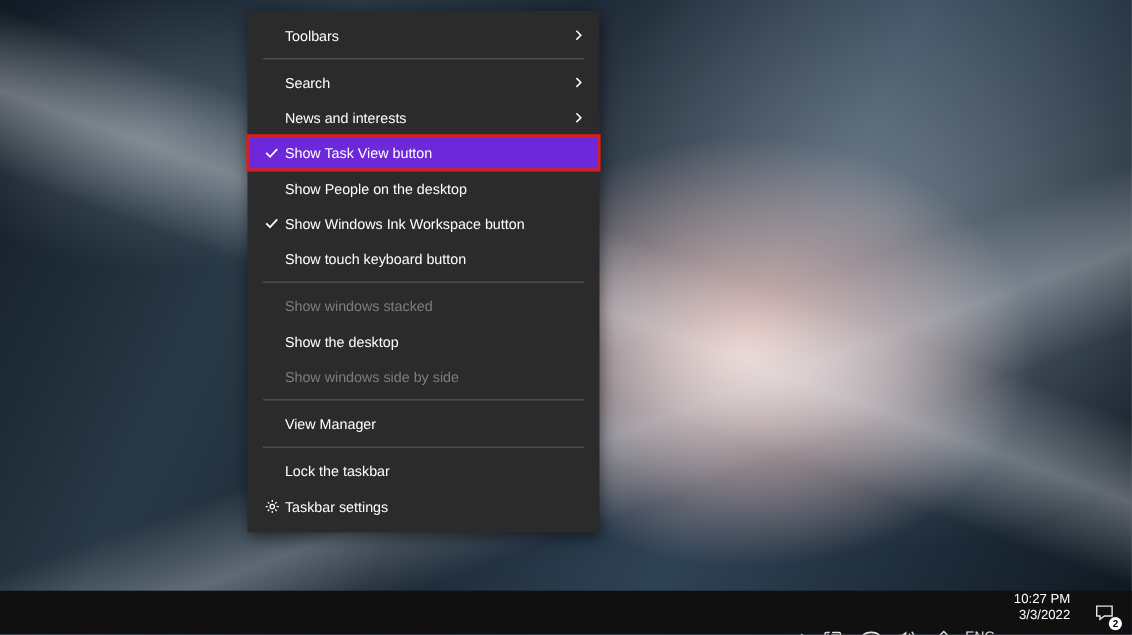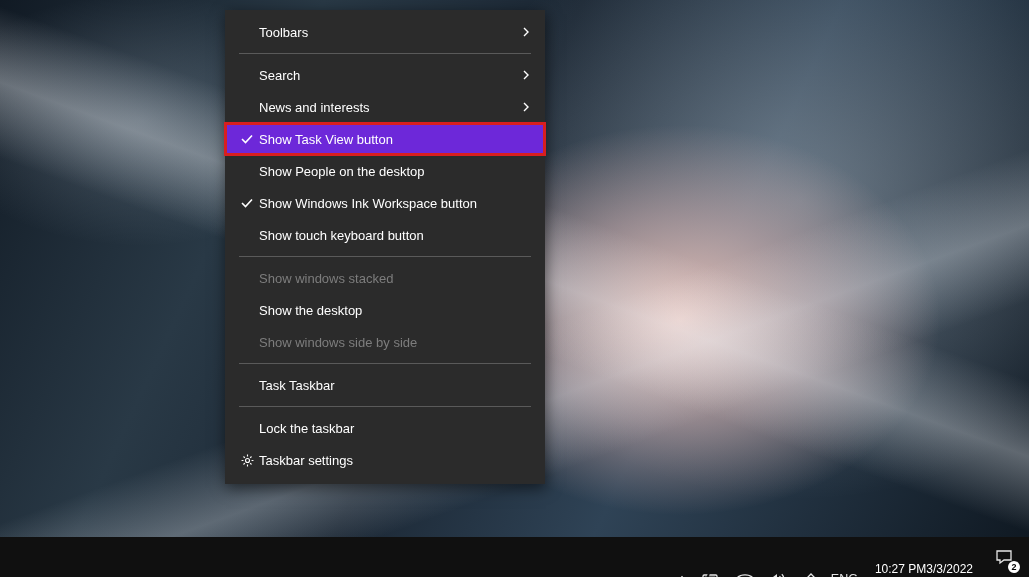--- a/index.html
+++ b/index.html
@@ -72,21 +72,21 @@
       display:flex; align-items:center;
       padding:0 4px 0 0;
     }
     .tray-btn {
       display:flex; align-items:center; justify-content:center;
       height:100%; padding:0 7px;
       color:#e6e6e6;
       margin-top:44px;
     }
     .clock {
-      display:flex; flex-direction:row; align-items:flex-end; justify-content:flex-start;
+      display:flex; flex-direction:column; align-items:flex-end; justify-content:flex-start;
       padding:0 10px; line-height:1.25; height:100%;
     }
     .action-center {
       position:relative;
       display:flex; align-items:center; justify-content:center;
       width:42px; height:100%;
     }
     .ac-badge {
       position:absolute; right:5px; bottom:4px;
       min-width:12px; height:12px; padding:0 2px;
@@ -172,21 +172,21 @@
   </div>
   <div class="cm-item disabled" data-interactable="false">
     <span class="lead" data-interactable="false"></span>
     <span class="label" data-interactable="false">Show windows side by side</span>
   </div>
 
   <div class="cm-sep" data-interactable="false"></div>
 
   <div class="cm-item" data-interactable="true">
     <span class="lead" data-interactable="false"></span>
-    <span class="label" data-interactable="false">Task Taskbar</span>
+    <span class="label" data-interactable="false">View Manager</span>
   </div>
 
   <div class="cm-sep" data-interactable="false"></div>
 
   <div class="cm-item" data-interactable="true">
     <span class="lead" data-interactable="false"></span>
     <span class="label" data-interactable="false">Lock the taskbar</span>
   </div>
 
   <div class="cm-item" data-interactable="true">

